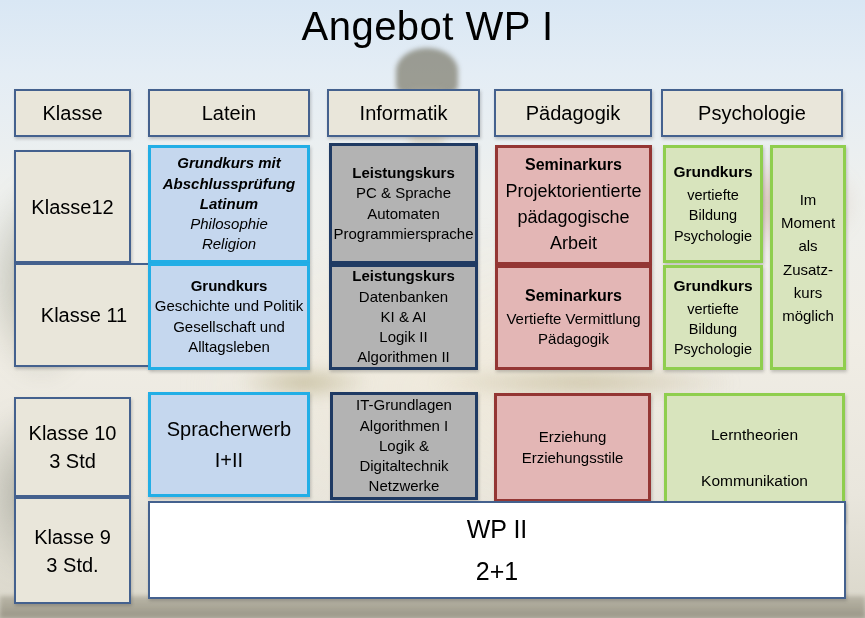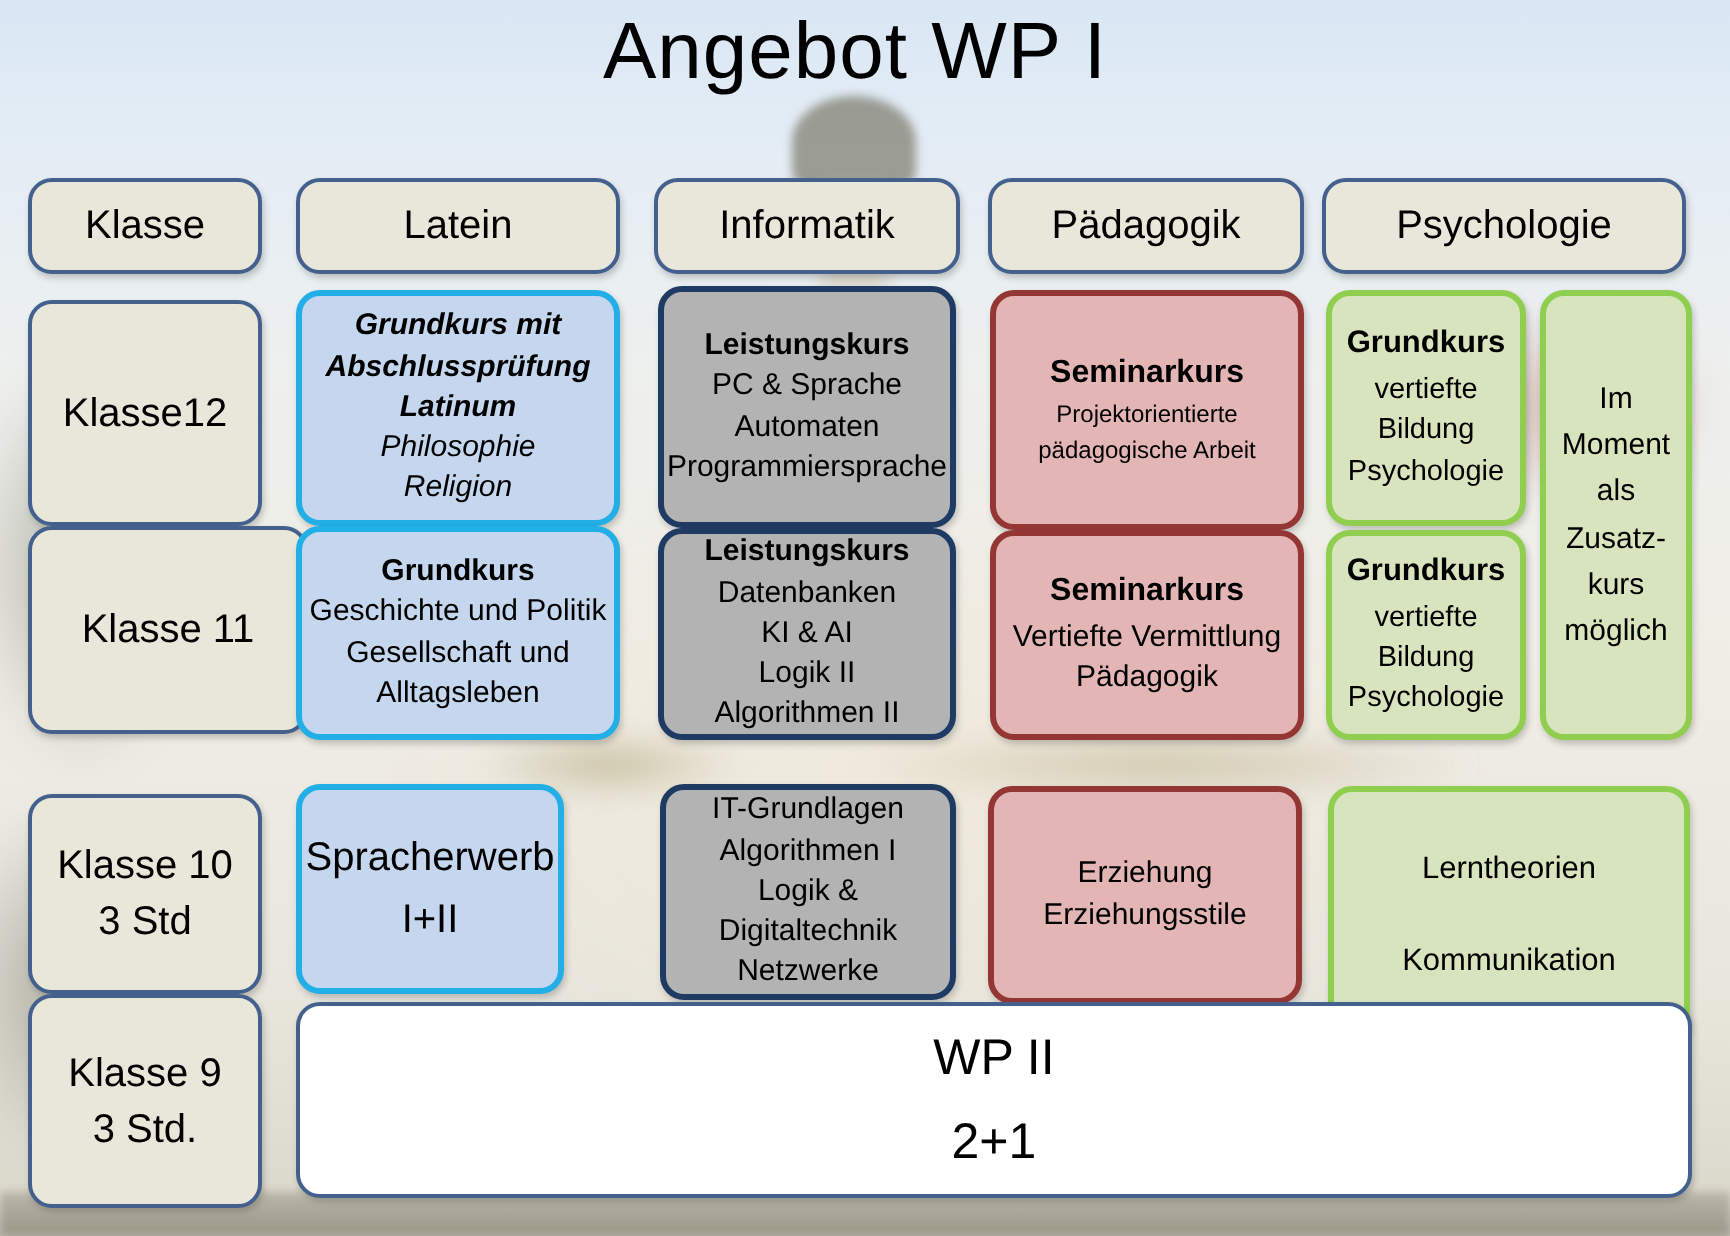--- a/index.html
+++ b/index.html
@@ -5,39 +5,39 @@
   html,body{margin:0;padding:0;}
   body{font-family:"Liberation Sans","DejaVu Sans",sans-serif;color:#000;}
   .slide{
     position:relative;width:865px;height:618px;overflow:hidden;
     background:linear-gradient(180deg,#d9e7f4 0%,#e4edf5 12%,#eef0ee 30%,#f0ede5 55%,#e9e6dd 80%,#dcd9cd 96%,#c3c0b4 100%);
   }
   .bg{position:absolute;pointer-events:none;}
   .box{
     position:absolute;box-sizing:border-box;
     display:flex;flex-direction:column;align-items:center;justify-content:center;
-    text-align:center;box-shadow:1px 2px 3px rgba(70,70,70,.28);border-radius:12px;
+    text-align:center;box-shadow:1px 2px 3px rgba(70,70,70,.28);
   }
   .beige{background:#e9e6da;border:2px solid #44618e;}
   .blue {background:#c5d7ee;border:3px solid #22aee6;}
   .gray {background:#b3b3b3;border:3px solid #1f3a63;}
   .pink {background:#e3b6b5;border:3px solid #943634;}
   .green{background:#d8e4bd;border:3px solid #8fce4e;}
   .white{background:#ffffff;border:2px solid #44618e;}
   .lines{white-space:pre-line;}
   .title{
     position:absolute;top:4px;left:0;width:865px;padding-right:10px;box-sizing:border-box;
     text-align:center;font-size:40px;font-weight:400;letter-spacing:.5px;
   }
   .fs-header{font-size:20px;}
   .klasse{font-size:20px;line-height:1.4;}
   .t{font-weight:700;font-size:15px;line-height:1.35;}
   .b{font-size:15px;line-height:1.35;}
   .sem .t{font-size:16px;margin-bottom:2px;}
-  .pad12 .b{font-size:12px;line-height:1.45;text-align:center;}
+  .pad12 .b{font-size:18px;line-height:1.45;text-align:center;}
   .psy .t{font-size:15.5px;margin-bottom:2px;}
   .psy .b{font-size:14.5px;line-height:1.4;}
   .zusatz .b{font-size:15px;line-height:1.55;}
   .lern .b{font-size:15.5px;line-height:1.5;}
   .big{font-size:20px;line-height:1.55;}
   .wp{font-size:25px;line-height:1.7;}
 </style>
 </head>
 <body>
 
@@ -80,21 +80,21 @@
 Latinum</div>
     <div class="b lines">Philosophie
 Religion</div>
   </div>
   <div class="box blue" style="left:148px;top:263px;width:162px;height:107px;">
     <div class="t lines">Grundkurs</div>
     <div class="b lines">Geschichte und Politik
 Gesellschaft und
 Alltagsleben</div>
   </div>
-  <div class="box blue big" style="left:148px;top:392px;width:134px;height:105px;">
+  <div class="box blue big" style="left:148px;top:392px;width:162px;height:105px;">
     <div class="lines">Spracherwerb
 I+II</div>
   </div>
 
   <div class="box gray" style="left:329px;top:143px;width:149px;height:121px;">
     <div class="t lines">Leistungskurs</div>
     <div class="b lines">PC &amp; Sprache
 Automaten
 Programmiersprache</div>
   </div>

